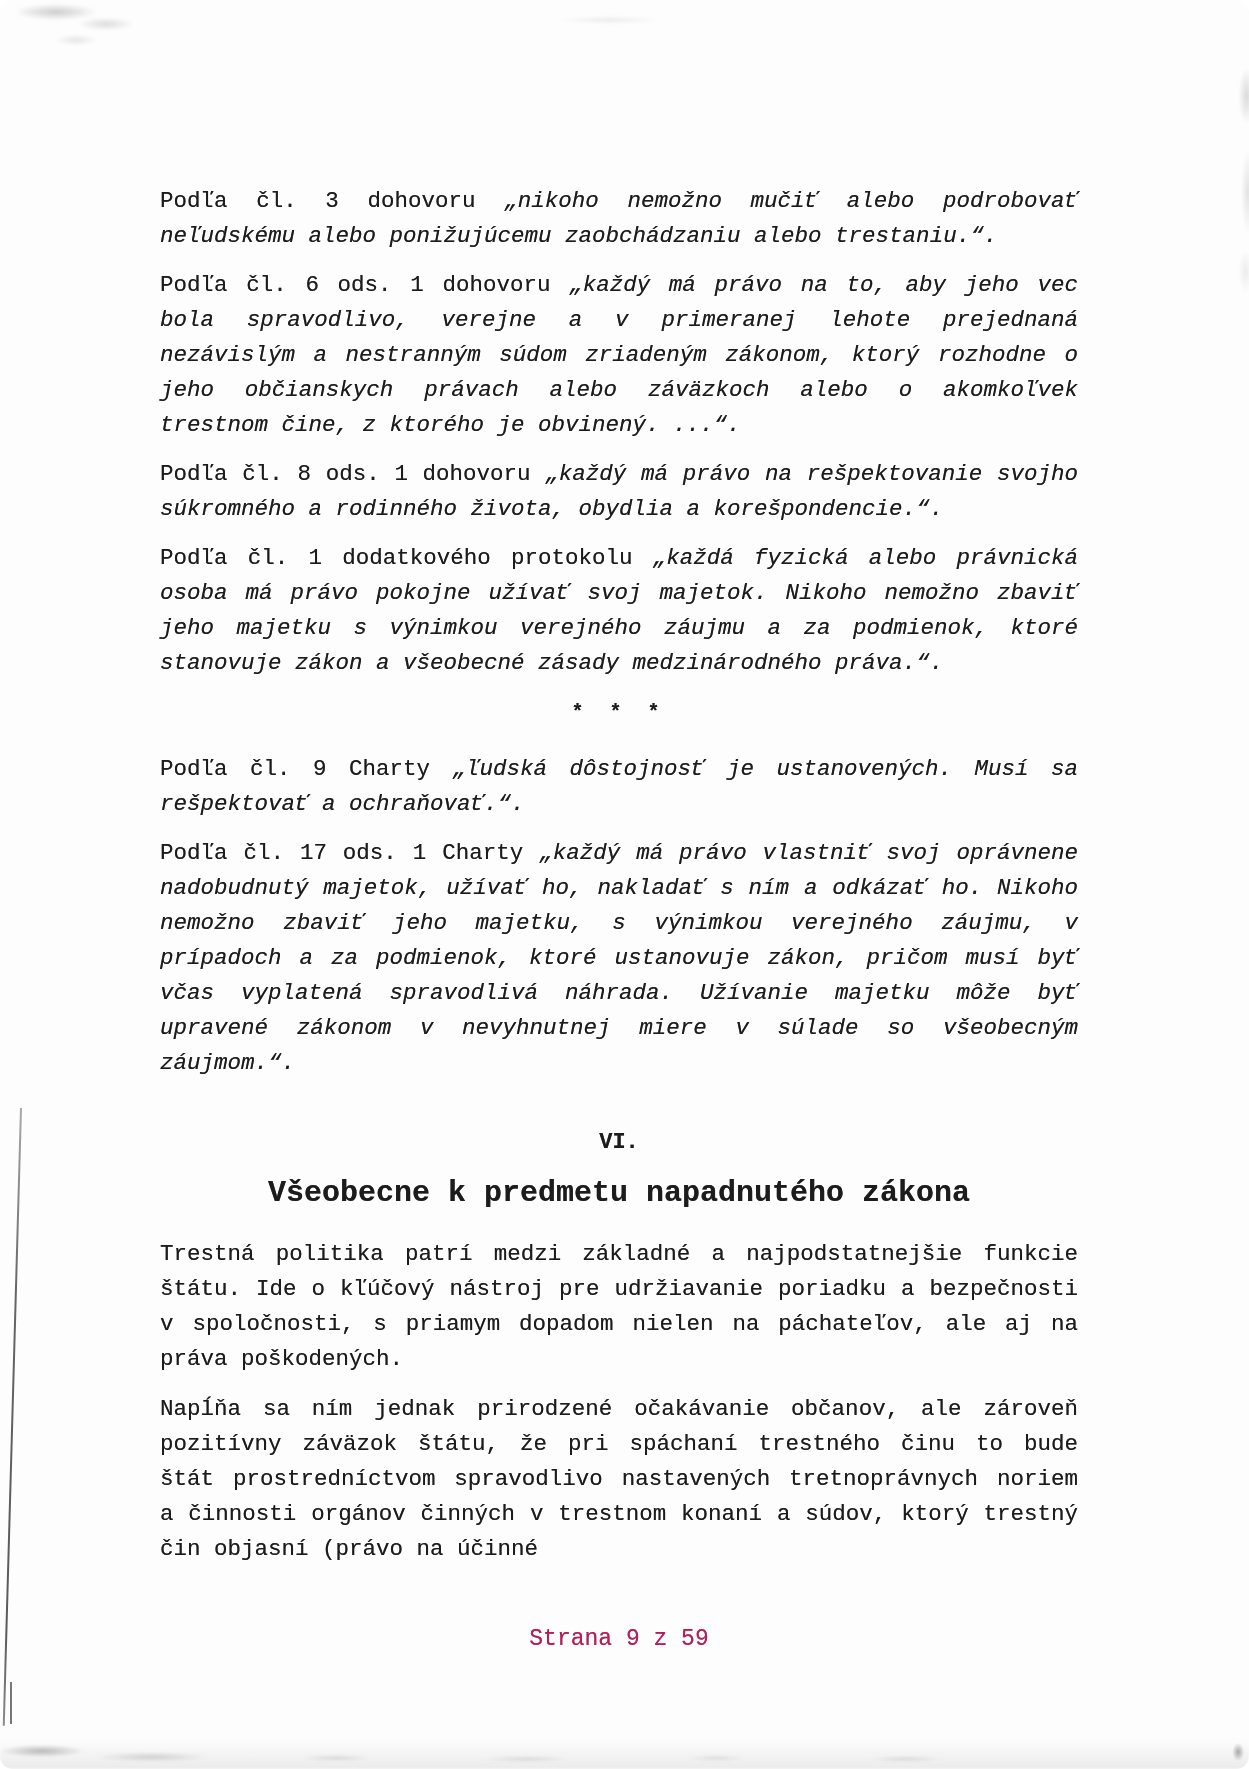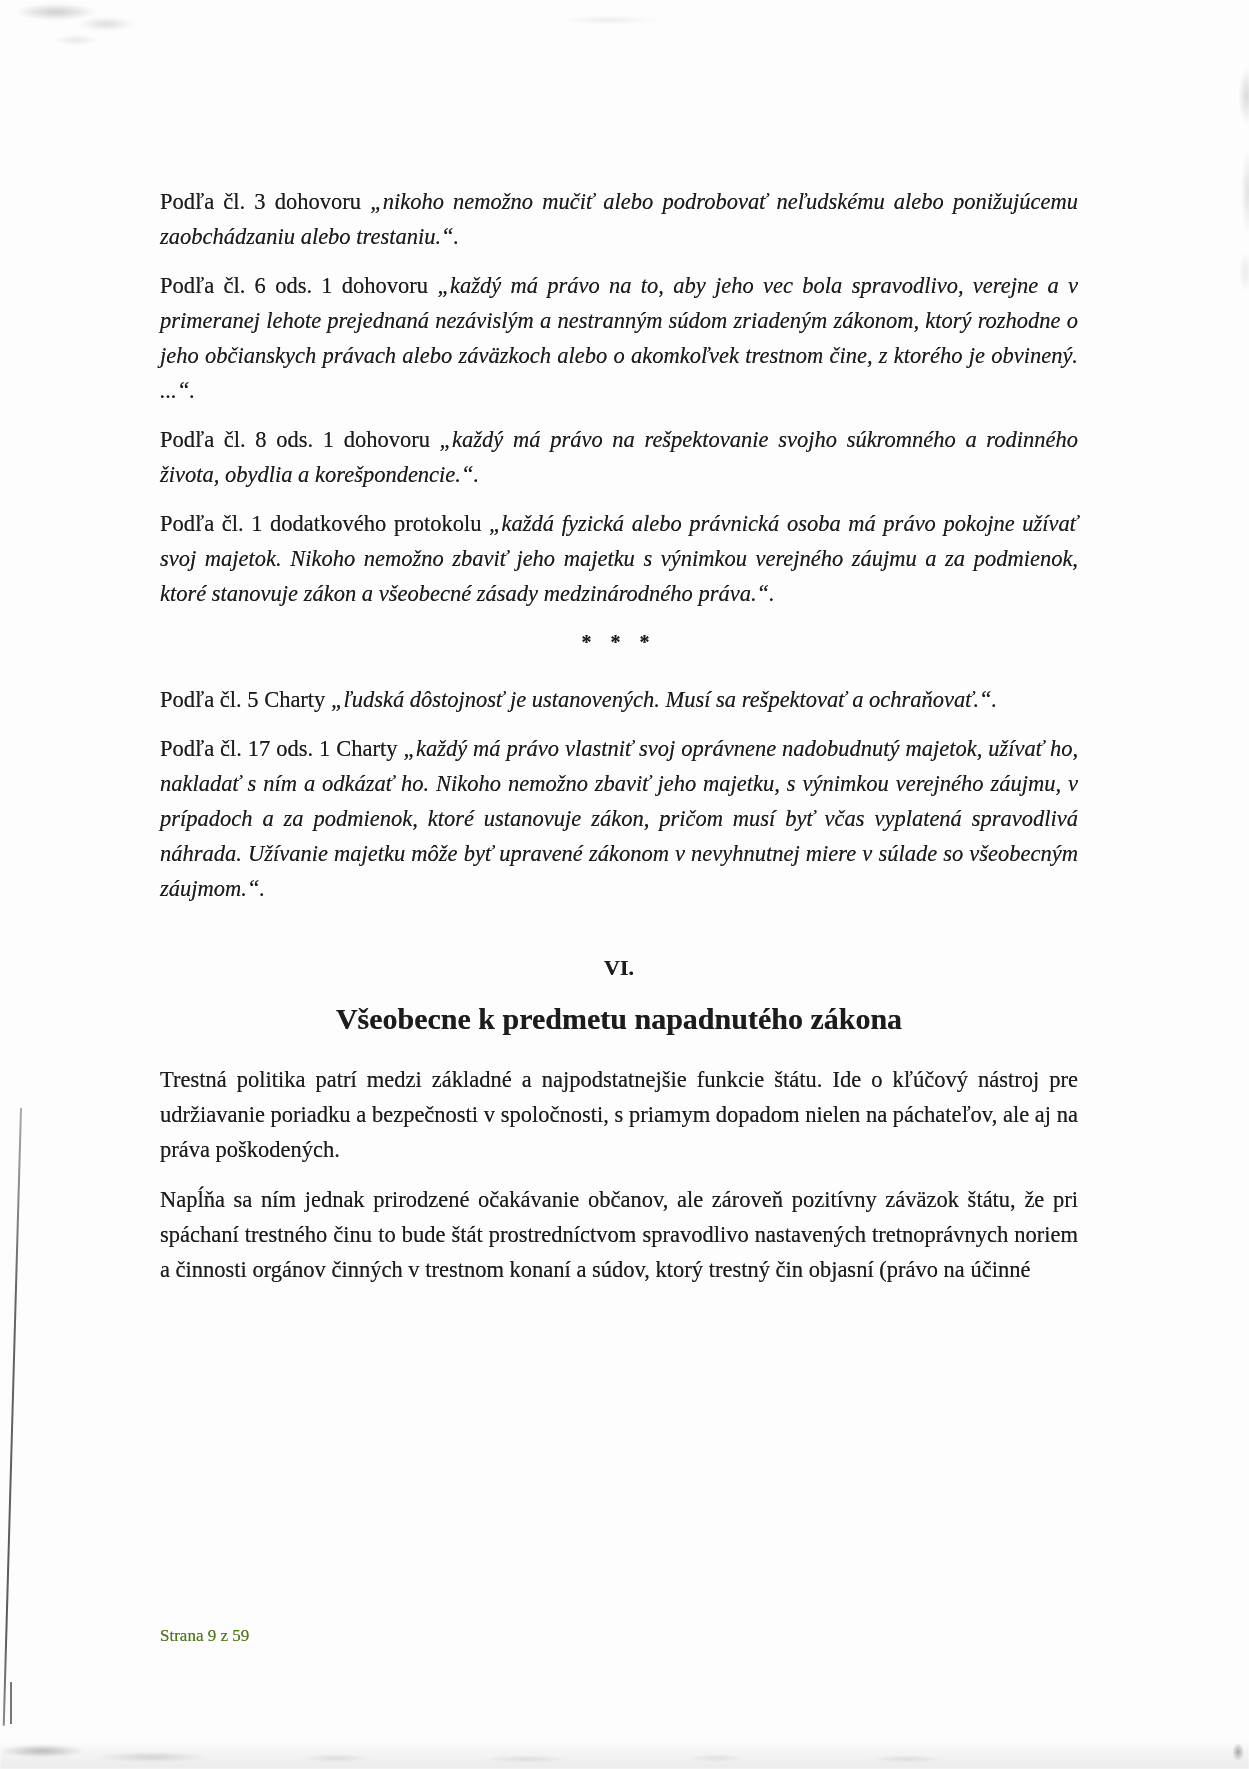--- a/index.html
+++ b/index.html
@@ -6,22 +6,23 @@
     margin: 0;
     padding: 0;
     background: #ffffff;
   }
   .page {
     position: relative;
     width: 1249px;
     height: 1769px;
     background: #fdfdfd;
     overflow: hidden;
-    font-family: Liberation Serif, serif;
+    font-family: Liberation Mono, monospace;
     color: #1c1c1c;
+    border-radius: 13px;
   }
   .content {
     position: absolute;
     left: 160px;
     top: 184px;
     width: 918px;
     font-size: 22.5px;
     line-height: 35px;
     text-shadow: 0 0 0.5px rgba(25,25,25,0.65);
   }
@@ -52,23 +53,23 @@
   }
   .body-para {
     margin: 0 0 15px 0;
     text-align: justify;
   }
   .footer {
     position: absolute;
     left: 160px;
     top: 1626px;
     width: 918px;
-    text-align: left;
-    font-size: 17px;
-    color: #4d7c0f;
+    text-align: center;
+    font-size: 23px;
+    color: #be185d;
     text-shadow: 0 0 0.5px rgba(25,25,25,0.5);
   }
   
   .artifact { position: absolute; pointer-events: none; }
   .artifact-top-left {
     left: 16px; top: 2px; width: 170px; height: 52px;
     background:
       radial-gradient(ellipse 60px 12px at 40px 10px, rgba(120,120,120,0.35), rgba(120,120,120,0) 70%),
       radial-gradient(ellipse 40px 10px at 90px 22px, rgba(140,140,140,0.28), rgba(140,140,140,0) 70%),
       radial-gradient(ellipse 30px 8px at 60px 38px, rgba(150,150,150,0.22), rgba(150,150,150,0) 70%);
@@ -146,21 +147,21 @@
     <div id="provisions-a">
         <p class="para"><span class="lead">Podľa čl. 3 dohovoru</span> <span class="quote">„nikoho nemožno mučiť alebo podrobovať neľudskému alebo ponižujúcemu zaobchádzaniu alebo trestaniu.“.</span></p>
         <p class="para"><span class="lead">Podľa čl. 6 ods. 1 dohovoru</span> <span class="quote">„každý má právo na to, aby jeho vec bola spravodlivo, verejne a v primeranej lehote prejednaná nezávislým a nestranným súdom zriadeným zákonom, ktorý rozhodne o jeho občianskych právach alebo záväzkoch alebo o akomkoľvek trestnom čine, z ktorého je obvinený. ...“.</span></p>
         <p class="para"><span class="lead">Podľa čl. 8 ods. 1 dohovoru</span> <span class="quote">„každý má právo na rešpektovanie svojho súkromného a rodinného života, obydlia a korešpondencie.“.</span></p>
         <p class="para"><span class="lead">Podľa čl. 1 dodatkového protokolu</span> <span class="quote">„každá fyzická alebo právnická osoba má právo pokojne užívať svoj majetok. Nikoho nemožno zbaviť jeho majetku s výnimkou verejného záujmu a za podmienok, ktoré stanovuje zákon a všeobecné zásady medzinárodného práva.“.</span></p>
       </div>
 
     <div class="separator">* * *</div>
 
     <div id="provisions-b">
-        <p class="para"><span class="lead">Podľa čl. 5 Charty</span> <span class="quote">„ľudská dôstojnosť je ustanovených. Musí sa rešpektovať a ochraňovať.“.</span></p>
+        <p class="para"><span class="lead">Podľa čl. 9 Charty</span> <span class="quote">„ľudská dôstojnosť je ustanovených. Musí sa rešpektovať a ochraňovať.“.</span></p>
         <p class="para"><span class="lead">Podľa čl. 17 ods. 1 Charty</span> <span class="quote">„každý má právo vlastniť svoj oprávnene nadobudnutý majetok, užívať ho, nakladať s ním a odkázať ho. Nikoho nemožno zbaviť jeho majetku, s výnimkou verejného záujmu, v prípadoch a za podmienok, ktoré ustanovuje zákon, pričom musí byť včas vyplatená spravodlivá náhrada. Užívanie majetku môže byť upravené zákonom v nevyhnutnej miere v súlade so všeobecným záujmom.“.</span></p>
       </div>
 
     <div class="section-heading">
       <div class="section-number">VI.</div>
       <div class="section-title">Všeobecne k predmetu napadnutého zákona</div>
     </div>
 
     <div id="body-paragraphs">
         <p class="body-para">Trestná politika patrí medzi základné a najpodstatnejšie funkcie štátu. Ide o kľúčový nástroj pre udržiavanie poriadku a bezpečnosti v spoločnosti, s priamym dopadom nielen na páchateľov, ale aj na práva poškodených.</p>

